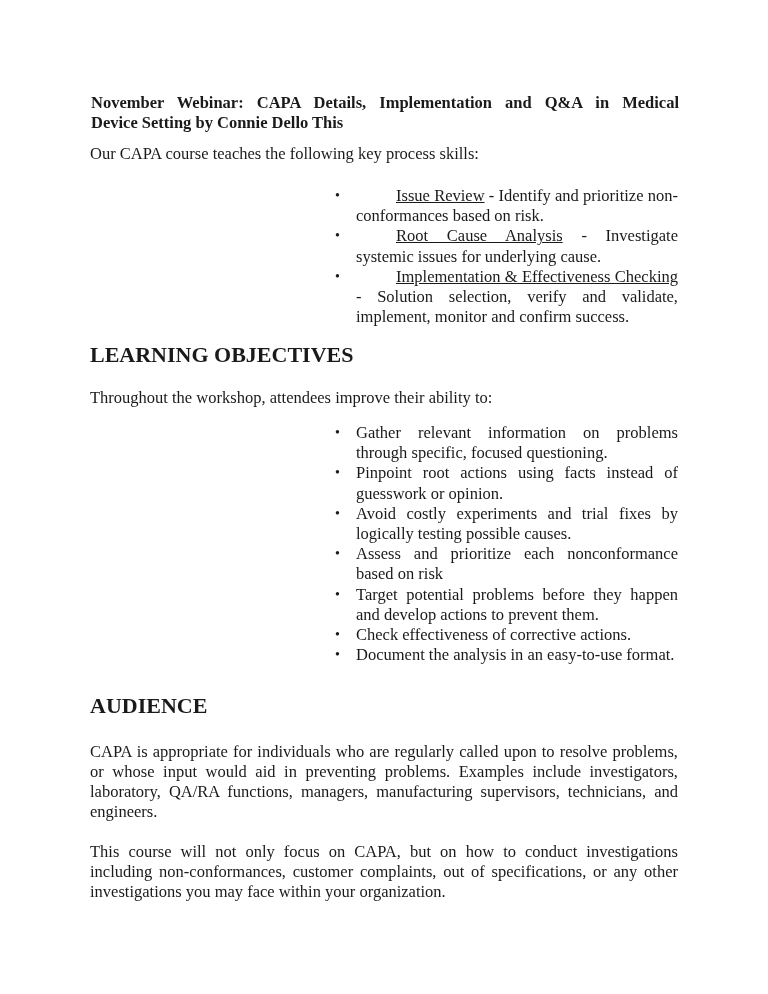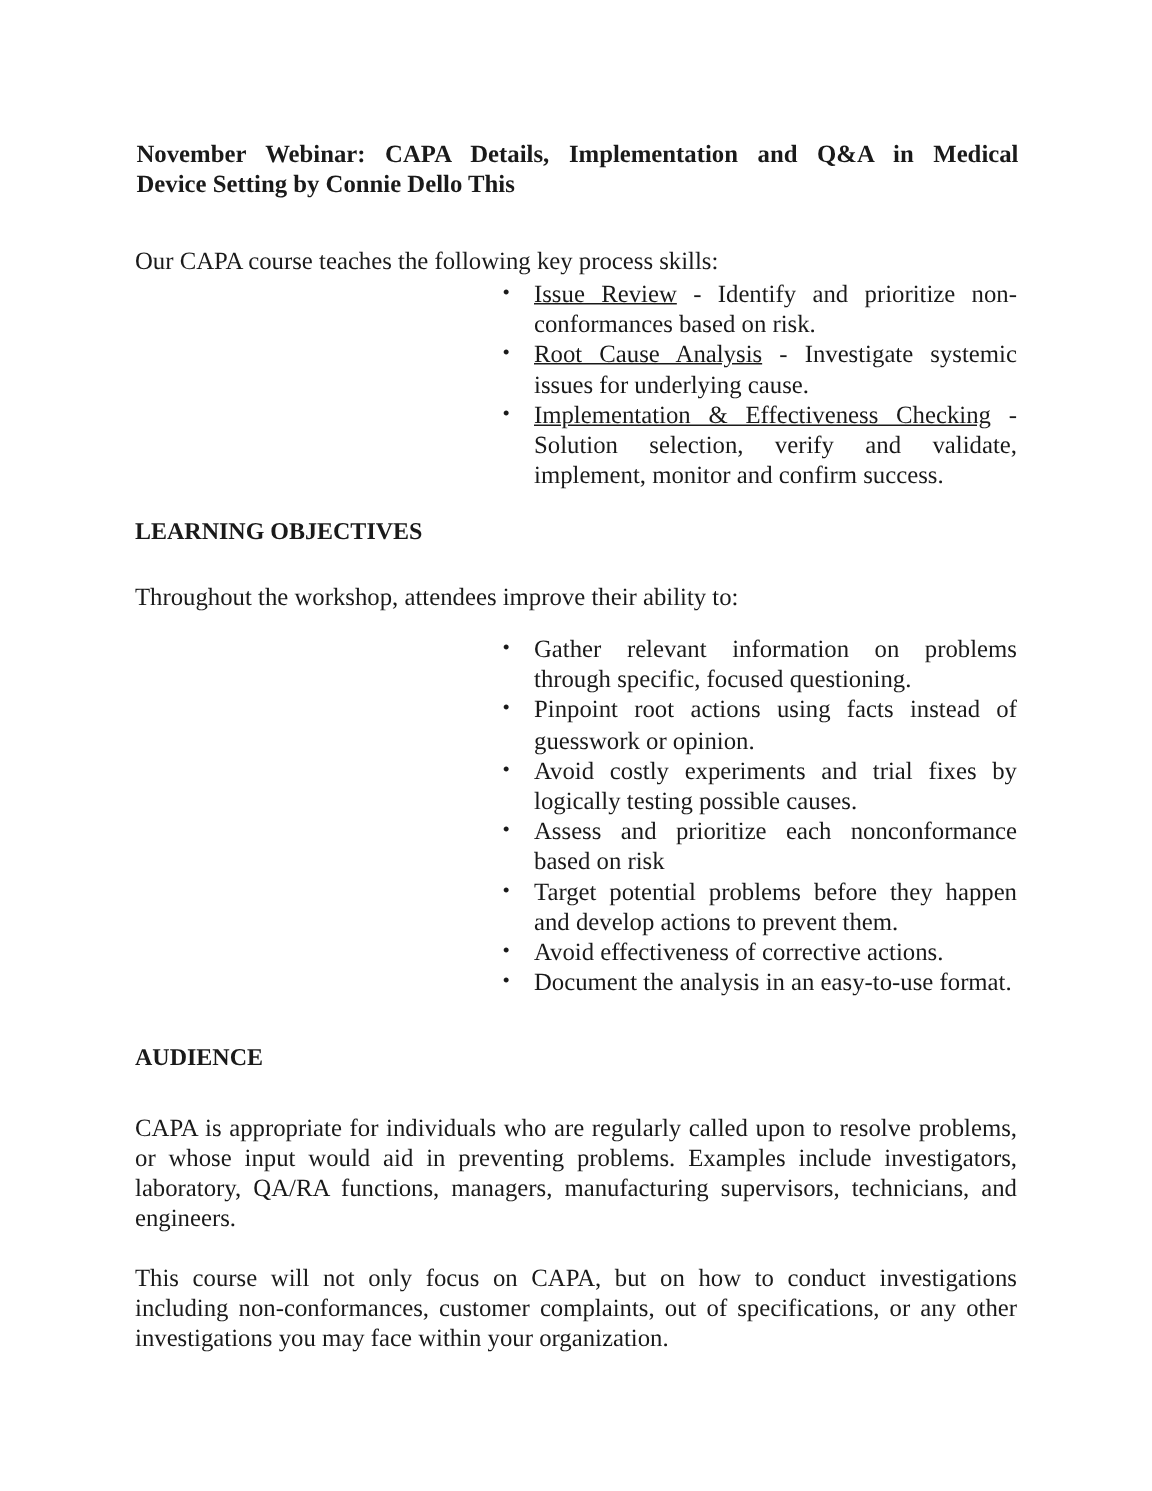--- a/index.html
+++ b/index.html
@@ -4,37 +4,37 @@
   <style>
     html, body { margin: 0; padding: 0; background: #ffffff; }
     body { width: 768px; height: 994px; position: relative; overflow: hidden;
       font-family: "Liberation Serif", "DejaVu Serif", serif; color: #1a1a1a; }
     .page { position: absolute; left: 90px; top: 0; width: 588px; }
     .title { position: absolute; top: 92px; left: 0; width: 588px; font-weight: bold;
       font-size: 16.5px; line-height: 20px; text-align: justify; text-align-last: left; margin: 1px; }
     .title .l1 { display: block; text-align: justify; text-align-last: justify; }
     .para { position: absolute; left: 0; width: 588px; font-size: 16.5px; line-height: 20px; margin: 0;
       text-align: justify; }
-    .heading { position: absolute; left: 0; font-weight: bold; font-size: 16px; line-height: 20px; margin: 0; }
+    .heading { position: absolute; left: 0; font-weight: bold; font-size: 22px; line-height: 20px; margin: 0; }
     ul.blist { position: absolute; left: 245px; width: 343px; margin: 0; padding: 0; list-style: none;
       font-size: 16.5px; line-height: 20.2px; }
     ul.blist li { position: relative; padding-left: 21px; text-align: justify; }
     ul.blist li .bullet { position: absolute; left: 0; top: 0; font-size: 14px; }
-    .u { text-decoration: underline; }
+    .u { text-decoration: underline; margin-left: 40px; }
   </style>
 </head>
 <body>
 
 <div class="page">
   <h1 class="title">
     <span class="l1">November Webinar: CAPA Details, Implementation and Q&amp;A in Medical</span>
     <span>Device Setting by Connie Dello This</span>
   </h1>
 
-  <p class="para" style="top:144px;margin-top:20px;">Our CAPA course teaches the following key process skills:</p>
+  <p class="para" style="top:144px;">Our CAPA course teaches the following key process skills:</p>
 
   <ul class="blist" style="top:186px;">
     <li>
       <span class="bullet">•</span>
       <span class="u">Issue Review</span><span> - Identify and prioritize non-conformances based on risk.</span>
     </li>
     <li>
       <span class="bullet">•</span>
       <span class="u">Root Cause Analysis</span><span> - Investigate systemic issues for underlying cause.</span>
     </li>
@@ -47,21 +47,21 @@
   <h2 class="heading" style="top:345px;">LEARNING OBJECTIVES</h2>
 
   <p class="para" style="top:388px;">Throughout the workshop, attendees improve their ability to:</p>
 
   <ul class="blist" style="top:423px;">
     <li><span class="bullet">•</span><span>Gather relevant information on problems through specific, focused questioning.</span></li>
     <li><span class="bullet">•</span><span>Pinpoint root actions using facts instead of guesswork or opinion.</span></li>
     <li><span class="bullet">•</span><span>Avoid costly experiments and trial fixes by logically testing possible causes.</span></li>
     <li><span class="bullet">•</span><span>Assess and prioritize each nonconformance based on risk</span></li>
     <li><span class="bullet">•</span><span>Target potential problems before they happen and develop actions to prevent them.</span></li>
-    <li><span class="bullet">•</span><span>Avoid effectiveness of corrective actions.</span></li>
+    <li><span class="bullet">•</span><span>Check effectiveness of corrective actions.</span></li>
     <li><span class="bullet">•</span><span>Document the analysis in an easy-to-use format.</span></li>
   </ul>
 
   <h2 class="heading" style="top:696px;">AUDIENCE</h2>
 
   <p class="para" style="top:742px;">CAPA is appropriate for individuals who are regularly called upon to resolve problems, or whose input would aid in preventing problems. Examples include investigators, laboratory, QA/RA functions, managers, manufacturing supervisors, technicians, and engineers.</p>
 
   <p class="para" style="top:842px;font-family:Liberation Serif, serif;">This course will not only focus on CAPA, but on how to conduct investigations including non-conformances, customer complaints, out of specifications, or any other investigations you may face within your organization.</p>
 </div>
 

